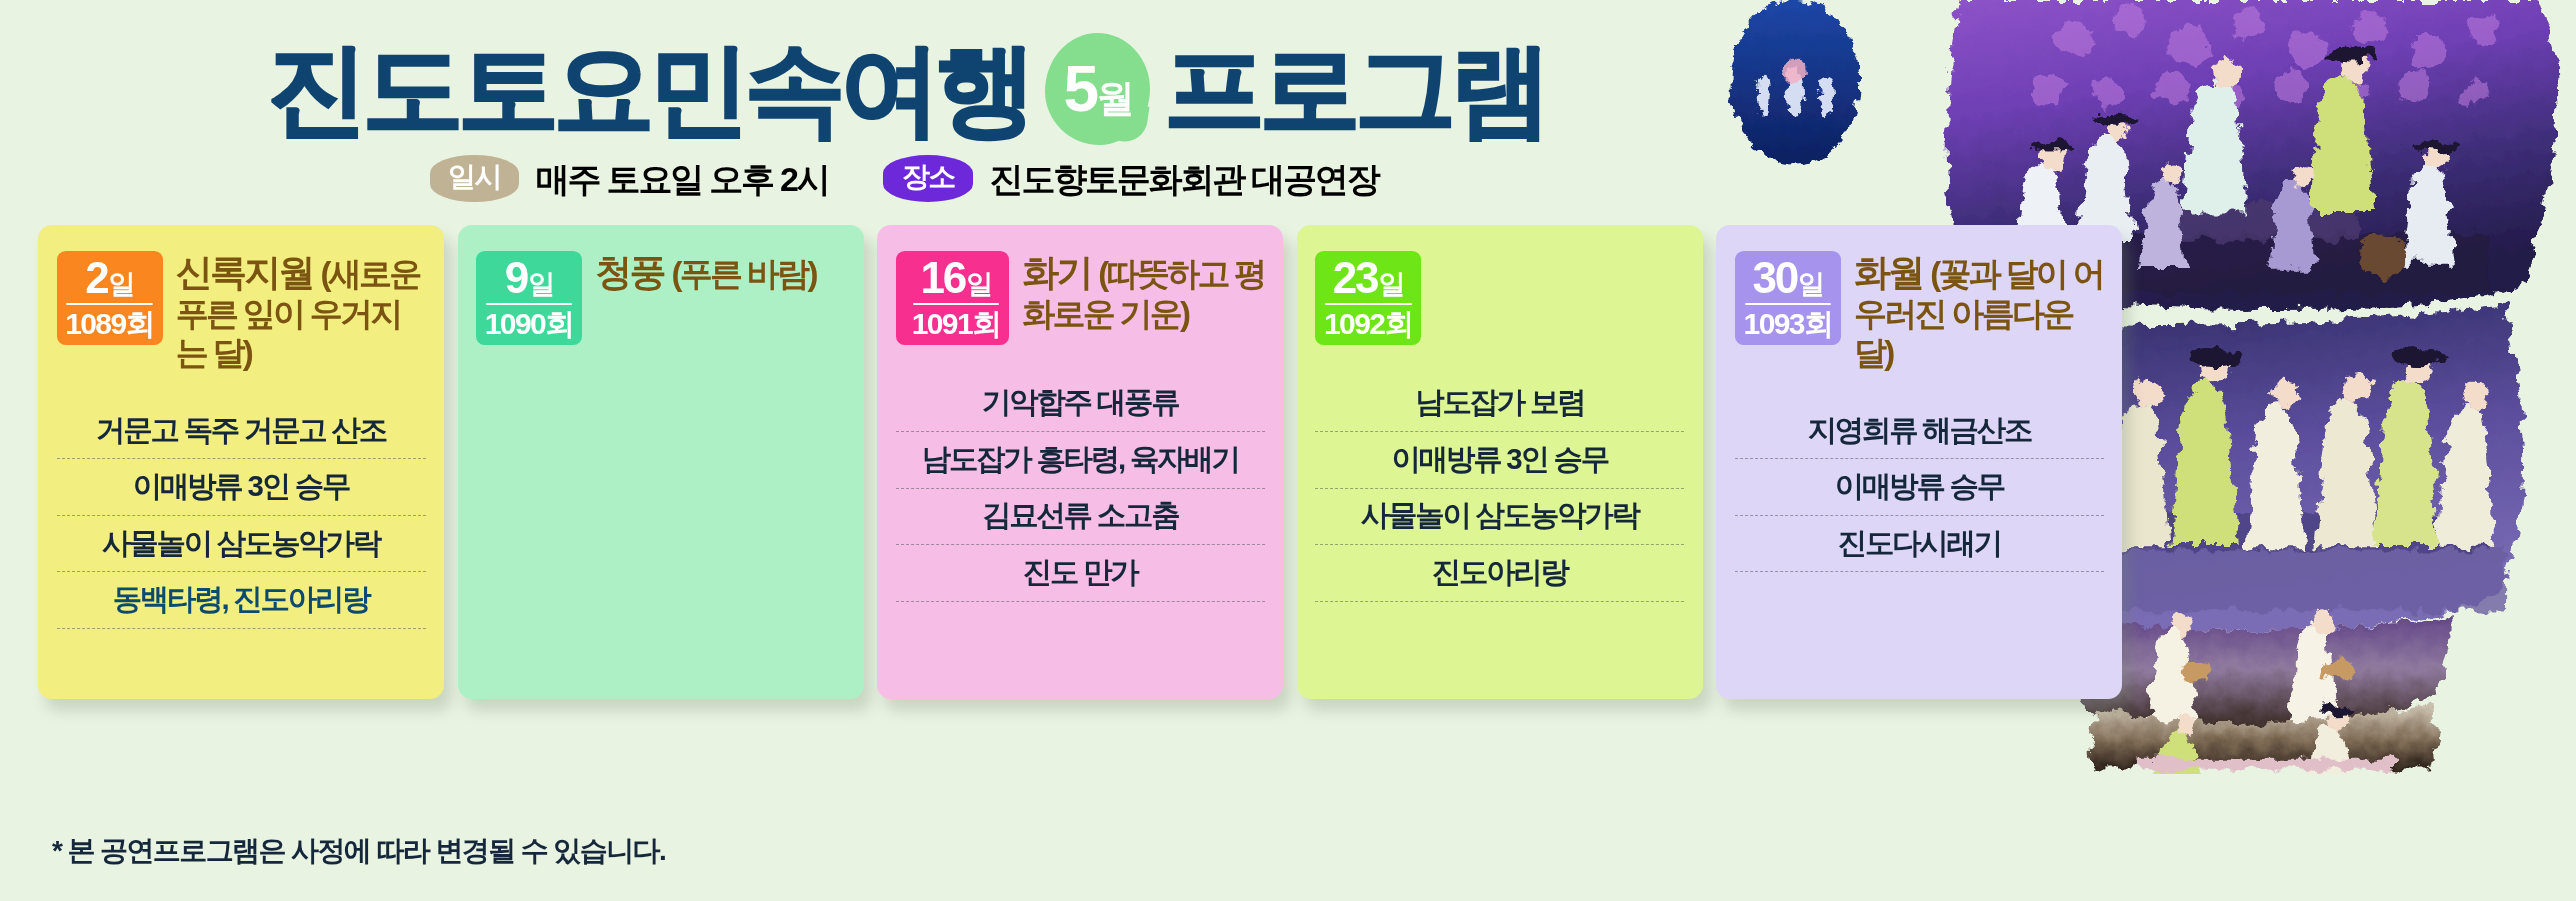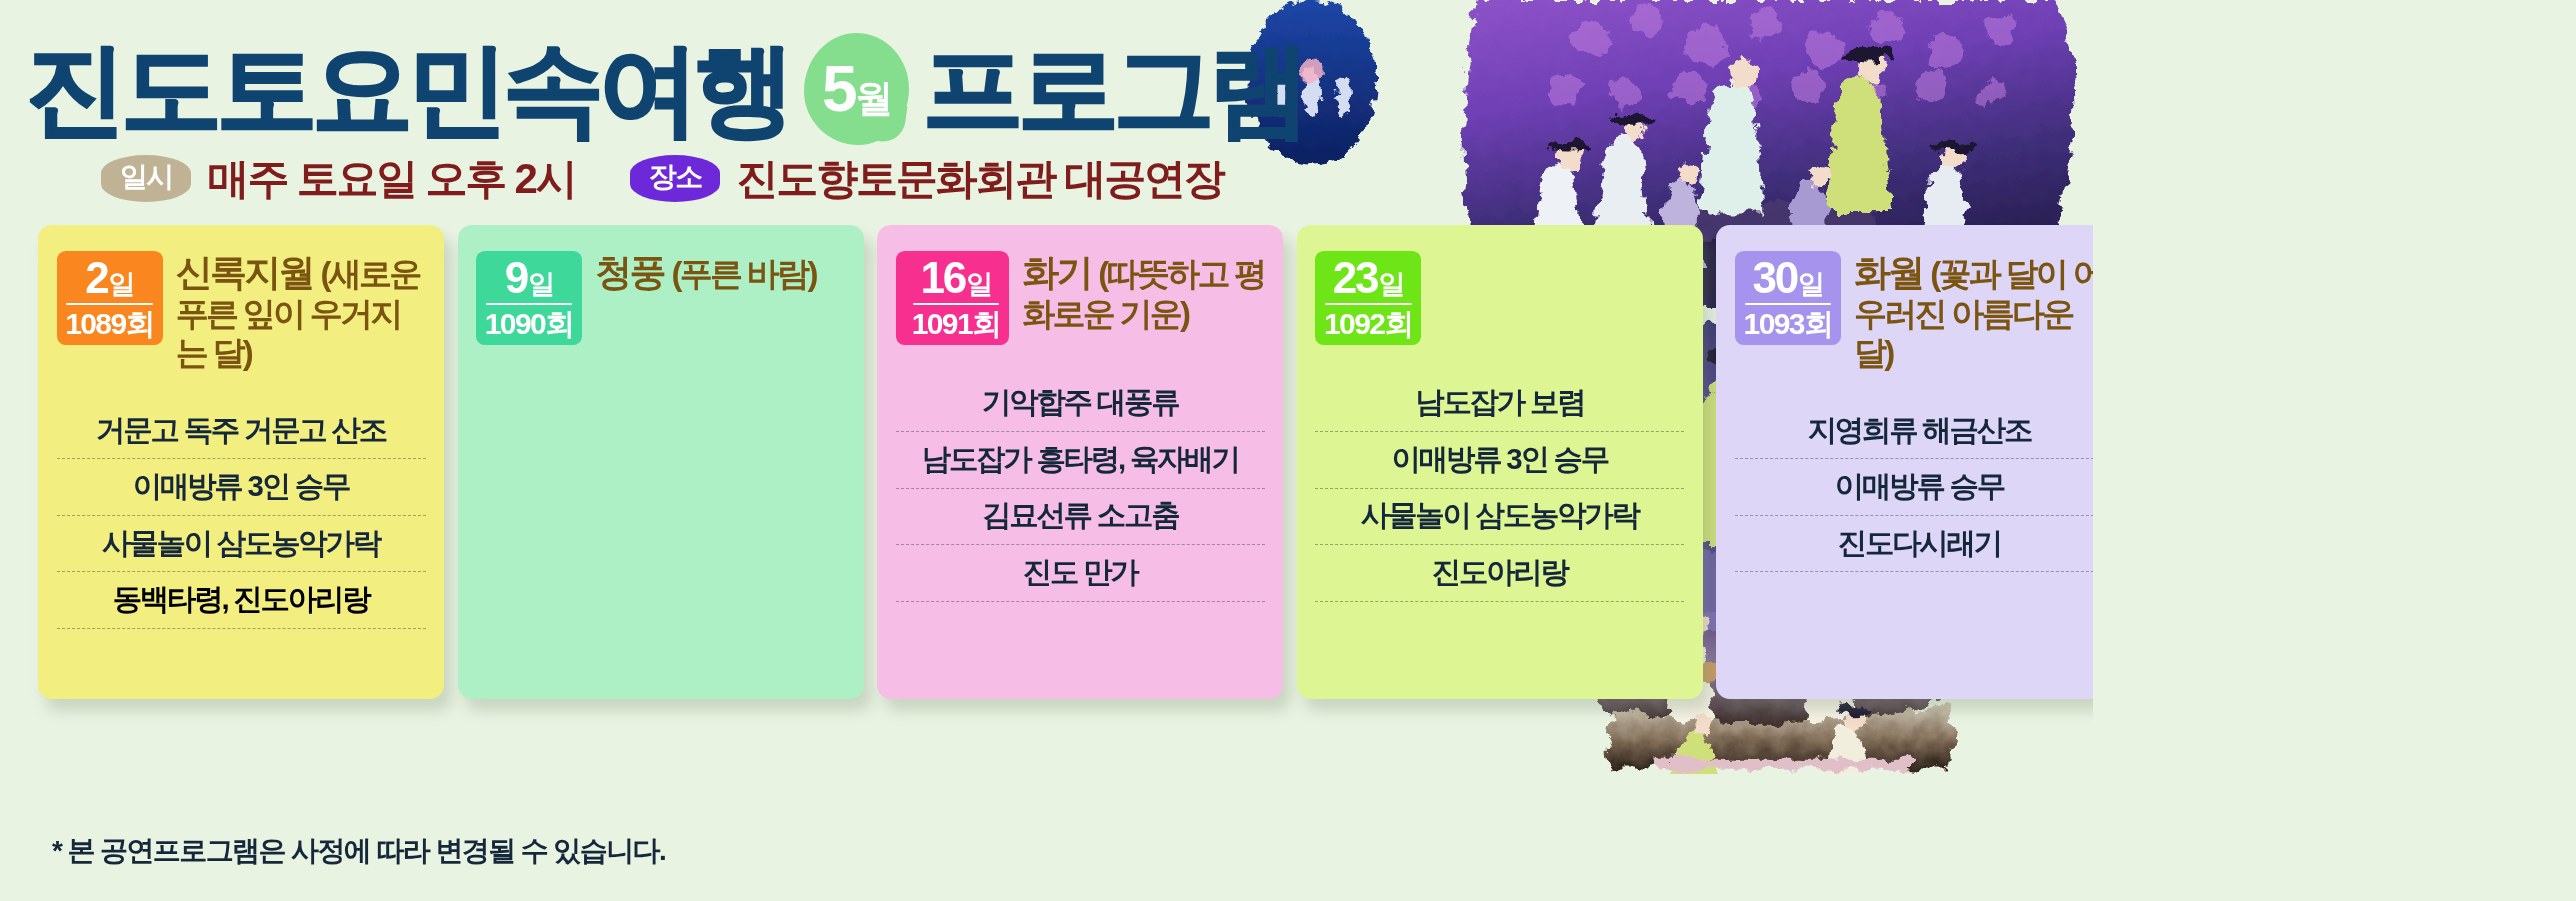--- a/index.html
+++ b/index.html
@@ -3,21 +3,21 @@
 <meta charset="utf-8">
 <title>진도토요민속여행 5월 프로그램</title>
 <style>
   html,body{margin:0;padding:0;}
   body{
     width:2576px;height:902px;
     background:#e9f3e2;
     font-family:"Liberation Sans","DejaVu Sans",sans-serif;
     overflow:hidden;position:relative;
   }
-  .poster{position:relative;width:2093px;height:902px;overflow:hidden;}
+  .poster{position:relative;width:2576px;height:902px;overflow:hidden;}
 
   
   .collage{
     position:absolute;right:0;top:0;width:851px;height:774px;
     pointer-events:none;z-index:1;
   }
   .collage svg{display:block;width:100%;height:100%;}
 
   
   .header{position:relative;z-index:5;padding-top:33px;}
@@ -54,21 +54,21 @@
     display:flex;align-items:center;justify-content:center;
     gap:16.4px;margin-top:9.8px;padding-right:774px;padding-left:6px;
   }
   .meta-chip{
     background:#c0b395;color:#ffffff;font-weight:bold;
     font-size:28px;letter-spacing:-1.6px;
     border-radius:50%/38%;padding:8.7px 18.5px 11px;line-height:1;
     white-space:nowrap;
   }
   .meta-val{
-    color:#7f1d1d;font-weight:bold;font-size:42px;
+    color:#000000;font-weight:bold;font-size:34px;
     letter-spacing:-2.2px;white-space:nowrap;line-height:1;
   }
   .meta-gap{width:22px;}
 
   
   .cards{
     position:relative;z-index:5;
     display:flex;gap:13.6px;
     margin:23px 0 0 38px;width:2334px;
   }
@@ -301,21 +301,21 @@
         </div>
         <div class="card-title" style="color: rgb(122, 84, 16);">
           <span>신록지월</span>
           <span class="sub">(새로운 푸른 잎이 우거지는 달)</span>
         </div>
       </div>
       <div class="programs">
         <div class="prog" style="color: rgb(21, 39, 58);">거문고 독주 거문고 산조</div>
         <div class="prog" style="color: rgb(21, 39, 58);">이매방류 3인 승무</div>
         <div class="prog" style="color: rgb(21, 39, 58);">사물놀이 삼도농악가락</div>
-        <div class="prog" style="color: #000000;">동백타령, 진도아리랑</div>
+        <div class="prog" style="color: #0c4a6e;">동백타령, 진도아리랑</div>
         <div class="prog-end"></div>
       </div>
     </div>
 
     <div class="card" style="background: rgb(174, 240, 198);">
       <div class="card-head">
         <div class="badge" style="background: rgb(62, 216, 154);">
           <div class="day">
             <span>9</span>
               <span class="unit">일</span>

